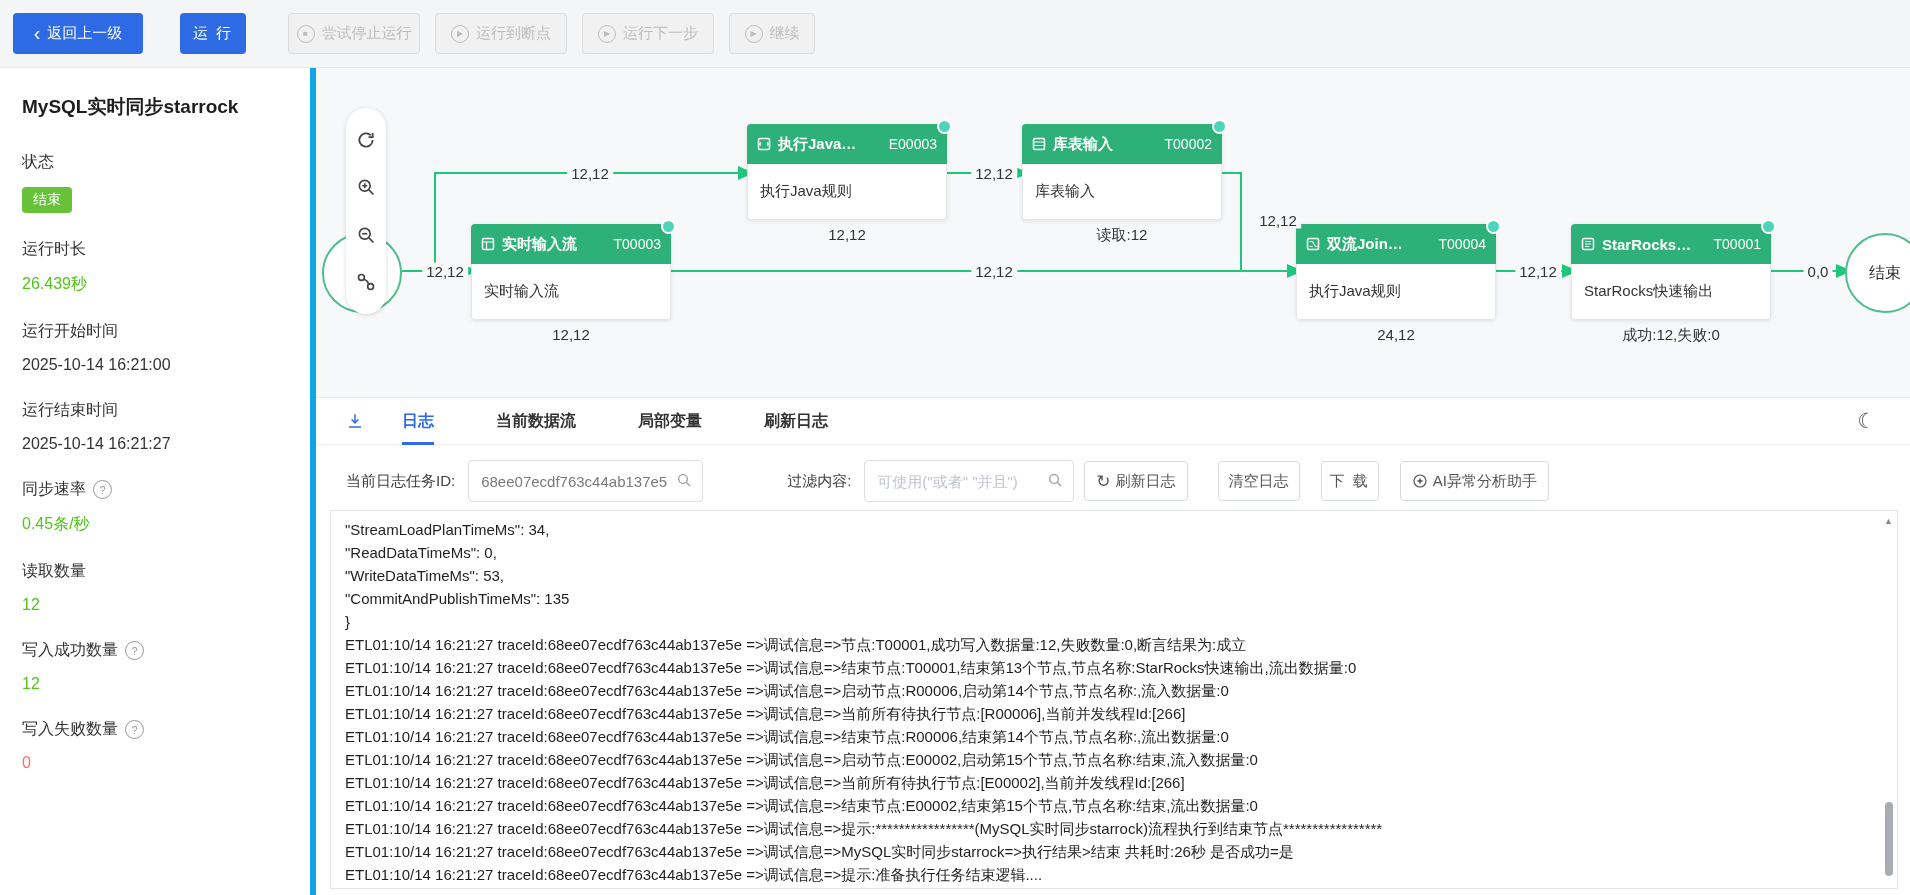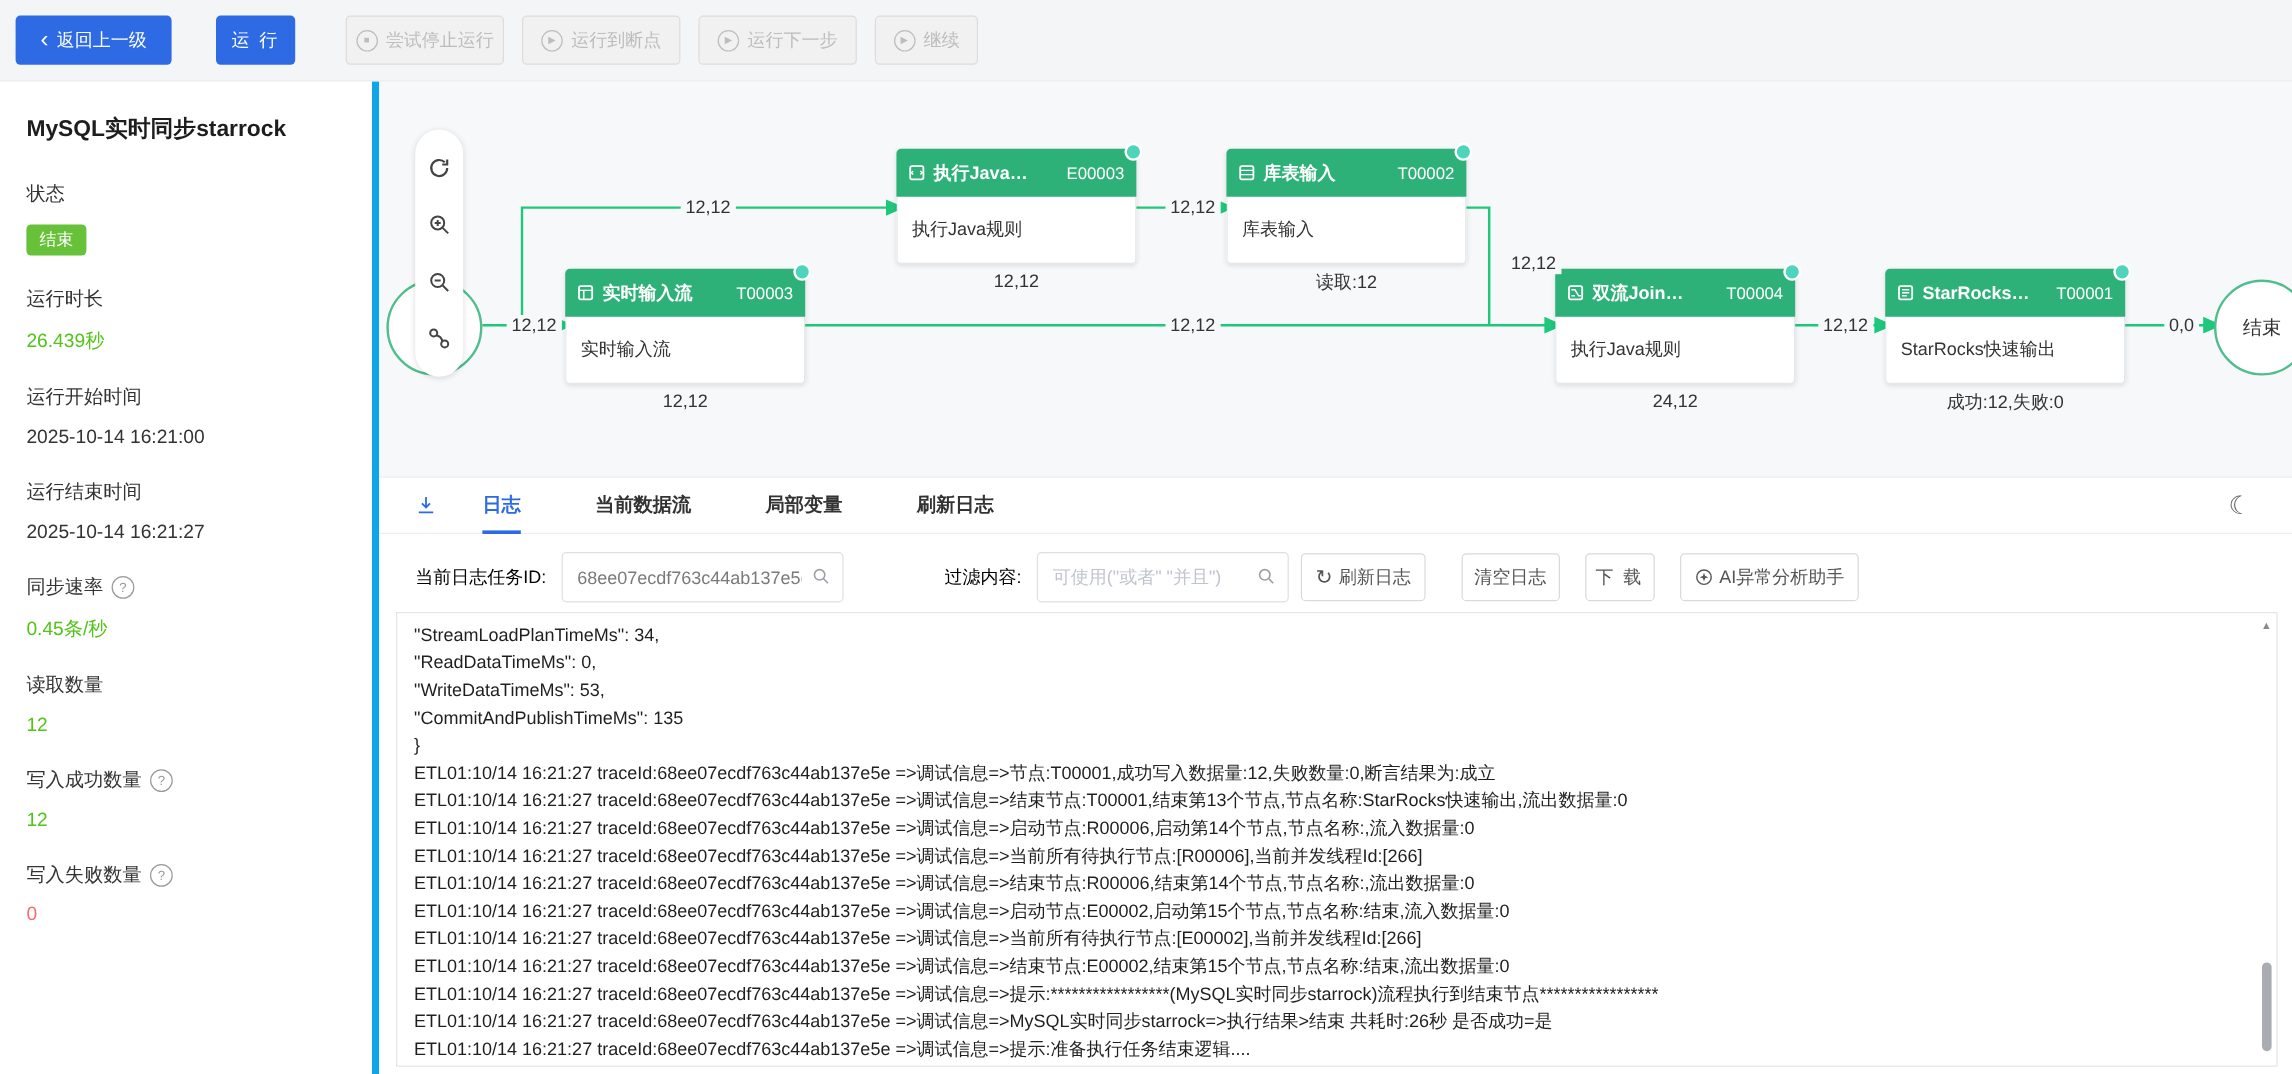--- a/index.html
+++ b/index.html
@@ -60,21 +60,21 @@
   
   .panel{position:absolute;left:316px;top:397px;right:0;bottom:0;background:#fff;border-top:1px solid #e8eaed;}
   .tabs{height:46px;border-bottom:1px solid #ebeef5;display:flex;align-items:center;padding-left:30px;position:relative;}
   .download-btn{background:none;border:none;cursor:pointer;padding:0;display:flex;align-items:center;}
   .tab{font-size:16px;color:#333;margin-left:62px;height:46px;display:flex;align-items:center;position:relative;cursor:pointer;font-weight:bold;}
   .tab:first-of-type{margin-left:38px;font-family:Liberation Serif, serif;}
   .tab-active{color:var(--primary,#2d6ae3);font-weight:600;}
   .tab-active::after{content:"";position:absolute;left:0;right:0;bottom:-1px;height:3px;background:var(--primary,#2d6ae3);}
   .moon-btn{position:absolute;right:28px;background:none;border:none;color:#555;font-size:21px;cursor:pointer;}
   .controls{display:flex;align-items:center;padding:14px 0 0 30px;height:44px;}
-  .ctrl-label{font-size:15px;color:#000000;white-space:nowrap;}
+  .ctrl-label{font-size:15px;color:#404040;white-space:nowrap;}
   .input-wrap{position:relative;margin-left:13px;}
   .input-wrap input{height:40px;border:1px solid #dcdfe6;border-radius:4px;font-size:15px;color:#7a7a7a;padding:0 34px 0 12px;background:#fff;box-sizing:content-box;outline:none;}
   .input-wrap input::placeholder{color:#c0c4cc;}
   .taskid-input input{width:187px;}
   .filter-input input{width:162px;}
   .input-search{position:absolute;right:11px;top:12px;}
   .lbl-filter{margin-left:84px;}
   .ctrl-btn{height:40px;border:1px solid #d6d9de;border-radius:4px;background:#fff;color:#555;font-size:15px;display:inline-flex;align-items:center;gap:5px;cursor:pointer;box-sizing:border-box;}
   .b-refresh{margin-left:10px;padding:0 11px;}
   .b-clear{margin-left:30px;padding:0 10px;}

